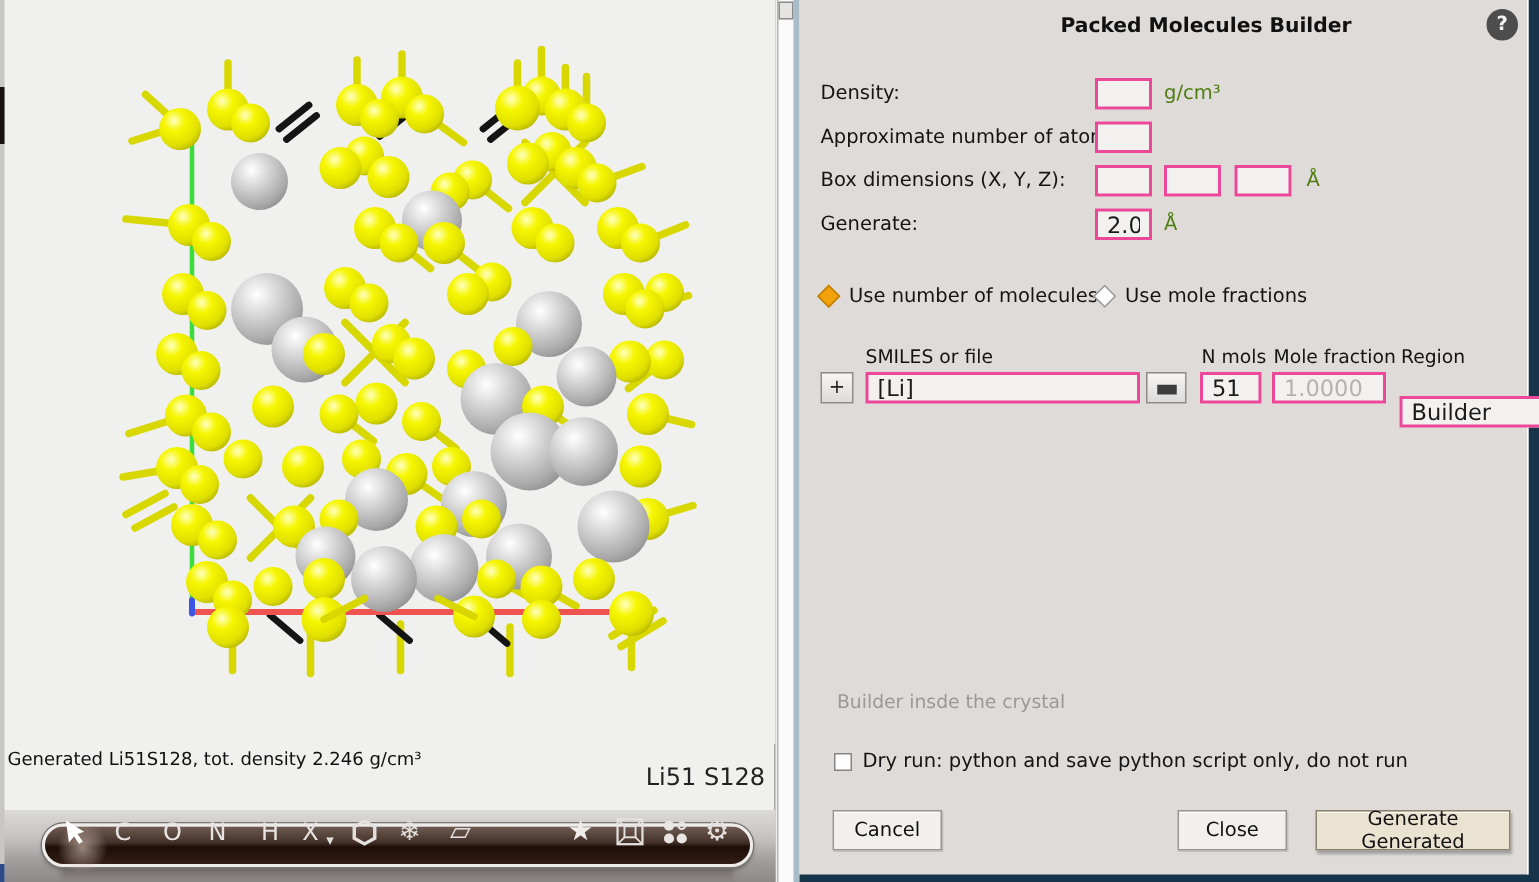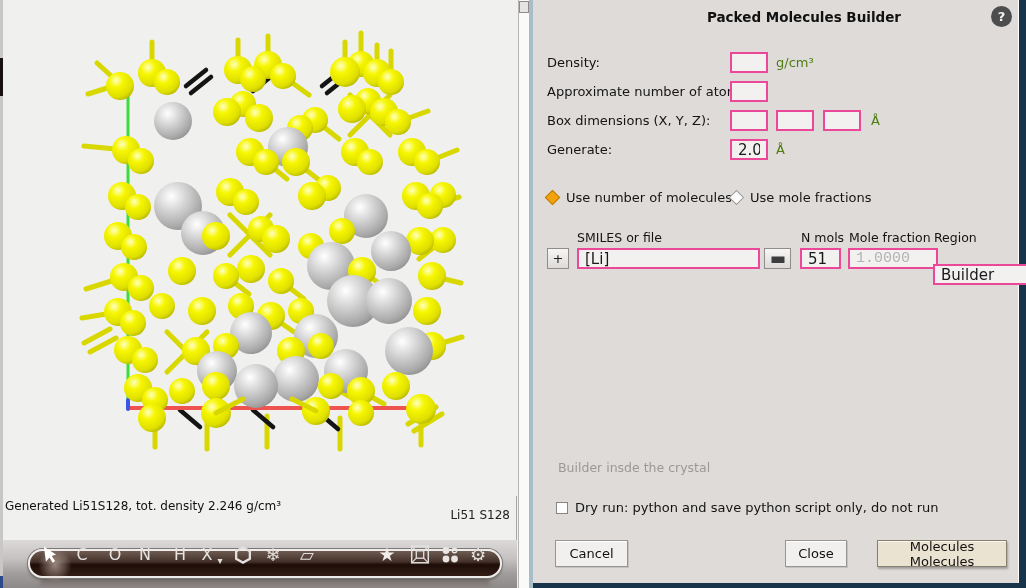--- a/index.html
+++ b/index.html
@@ -9,21 +9,21 @@
   
   .left-region{position:absolute;left:0;top:0;width:517px;height:588px;background:#f0f0ef;border-right:1px solid #a8a6a4;}
   .edge-sliver{position:absolute;left:0;top:0;width:3px;height:588px;background:#c9c7c5;z-index:5;}
   .edge-sliver .blk{position:absolute;left:0;top:58px;width:3px;height:38px;background:#17120f;}
   .edge-sliver .blu{position:absolute;left:0;top:576px;width:3px;height:12px;background:#2c4a8a;}
   #scene-svg{position:absolute;left:0;top:0;}
 
   .status-bar{position:absolute;left:0;top:496px;width:517px;height:44px;font-size:12px;color:#101010;}
   .status-line1{position:absolute;left:5px;top:3px;white-space:nowrap;}
   .status-line2{position:absolute;left:5px;top:21px;white-space:nowrap;}
-  .formula{position:absolute;right:7px;top:12px;font-size:12px;color:#222;}
+  .formula{position:absolute;right:7px;top:12px;font-size:16px;color:#222;}
 
   .toolbar-strip{position:absolute;left:0;top:540px;width:517px;height:48px;
     background:linear-gradient(180deg,#dcdad9 0%,#c4c1c0 40%,#a19d9c 70%,#8d8988 100%);}
   .pill{position:absolute;left:28px;top:9px;width:474px;height:29px;border-radius:15px;
     background:linear-gradient(180deg,#6e5b52 0%,#45322a 42%,#1d0d07 55%,#331e16 100%);
     border:2px solid #efedec;box-shadow:0 0 0 1px #7c7875,0 2px 3px rgba(0,0,0,.35);}
   .pill-reflection{position:absolute;left:40px;top:40px;width:450px;height:8px;border-radius:8px;
     background:linear-gradient(180deg,rgba(70,50,42,.38),rgba(150,146,144,0));filter:blur(1.5px);}
   .tb-icon{position:absolute;top:0;height:29px;display:flex;align-items:center;justify-content:center;
     transform:translateX(-50%);color:#e3e0de;font-size:15px;line-height:1;}
@@ -351,26 +351,26 @@
       <div class="hdr" style="left:401px;top:230px">Region</div>
 
       <button class="mini-btn" style="left:14px;top:248px">+</button>
       <input class="inp" style="left: 44px; top: 248px; width: 183px;" value="[Li]">
       <button class="mini-btn" style="left:231px;top:248px;width:27px">
         <svg width="14" height="11" viewBox="0 0 14 11">
           <path d="M0.5,2 L0.5,10 L13.5,10 L13.5,3.5 L6.5,3.5 L5.2,2 Z M0.5,2 L5.2,2 L6.5,3.5 L0.5,3.5 Z" fill="#3d3d3d"></path>
         </svg>
       </button>
       <input class="inp" style="left: 267px; top: 248px; width: 41px;" value="51">
-      <input class="inp dim" style="left: 315px; top: 248px; width: 90px; font-family: Liberation Mono, monospace;" value="1.0000">
+      <input class="inp dim" style="left: 315px; top: 248px; width: 76px;" value="1.0000">
       <input class="inp" style="left: 400px; top: 248px; width: 97px; margin-top: 16px;" value="Builder">
 
       <div class="hint" style="left:25px;top:460px">Builder insde the crystal</div>
 
       <div class="checkbox" style="left:23px;top:502px"></div>
       <div class="cb-label" style="left:42px;top:500px">Dry run: python and save python script only, do not run</div>
 
       <button class="btn" style="left:22px;top:540px;width:73px">Cancel</button>
-      <button class="btn" style="left:252px;top:540px;width:62px">Close</button>
-      <button class="btn generate" style="left:344px;top:540px;width:130px">Molecules Molecules</button>
+      <button class="btn" style="left:252px;top:540px;width:73px">Close</button>
+      <button class="btn generate" style="left:344px;top:540px;width:130px">Generate Generated</button>
     </div>
   </div>
 </div>
 
 </body></html>

